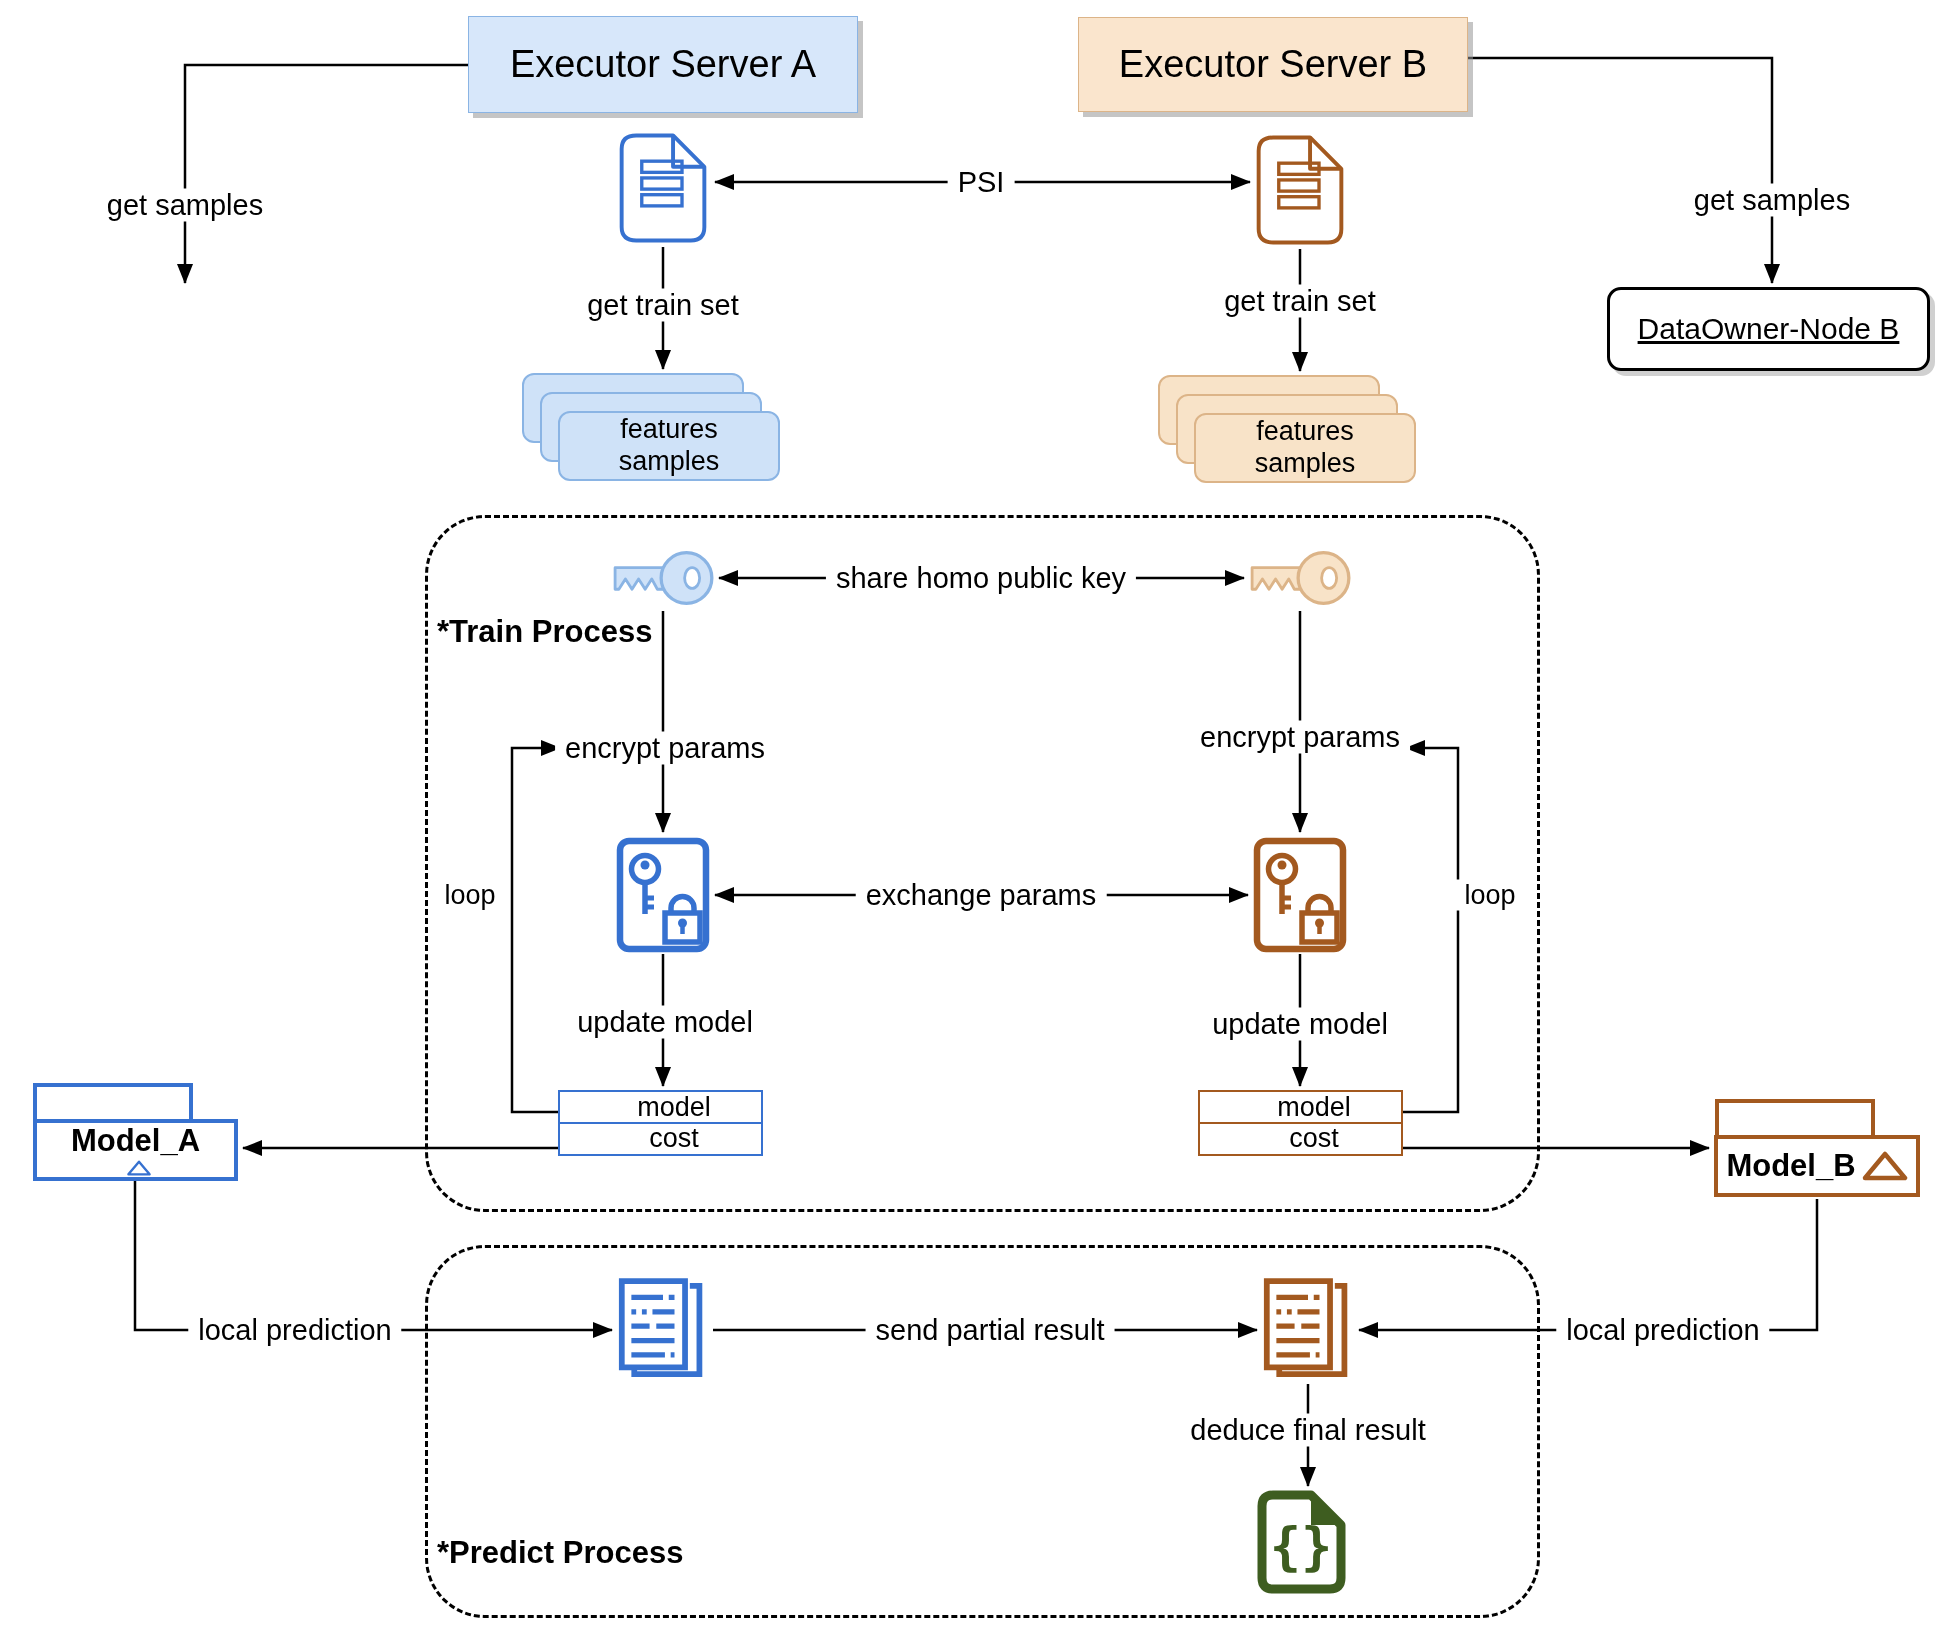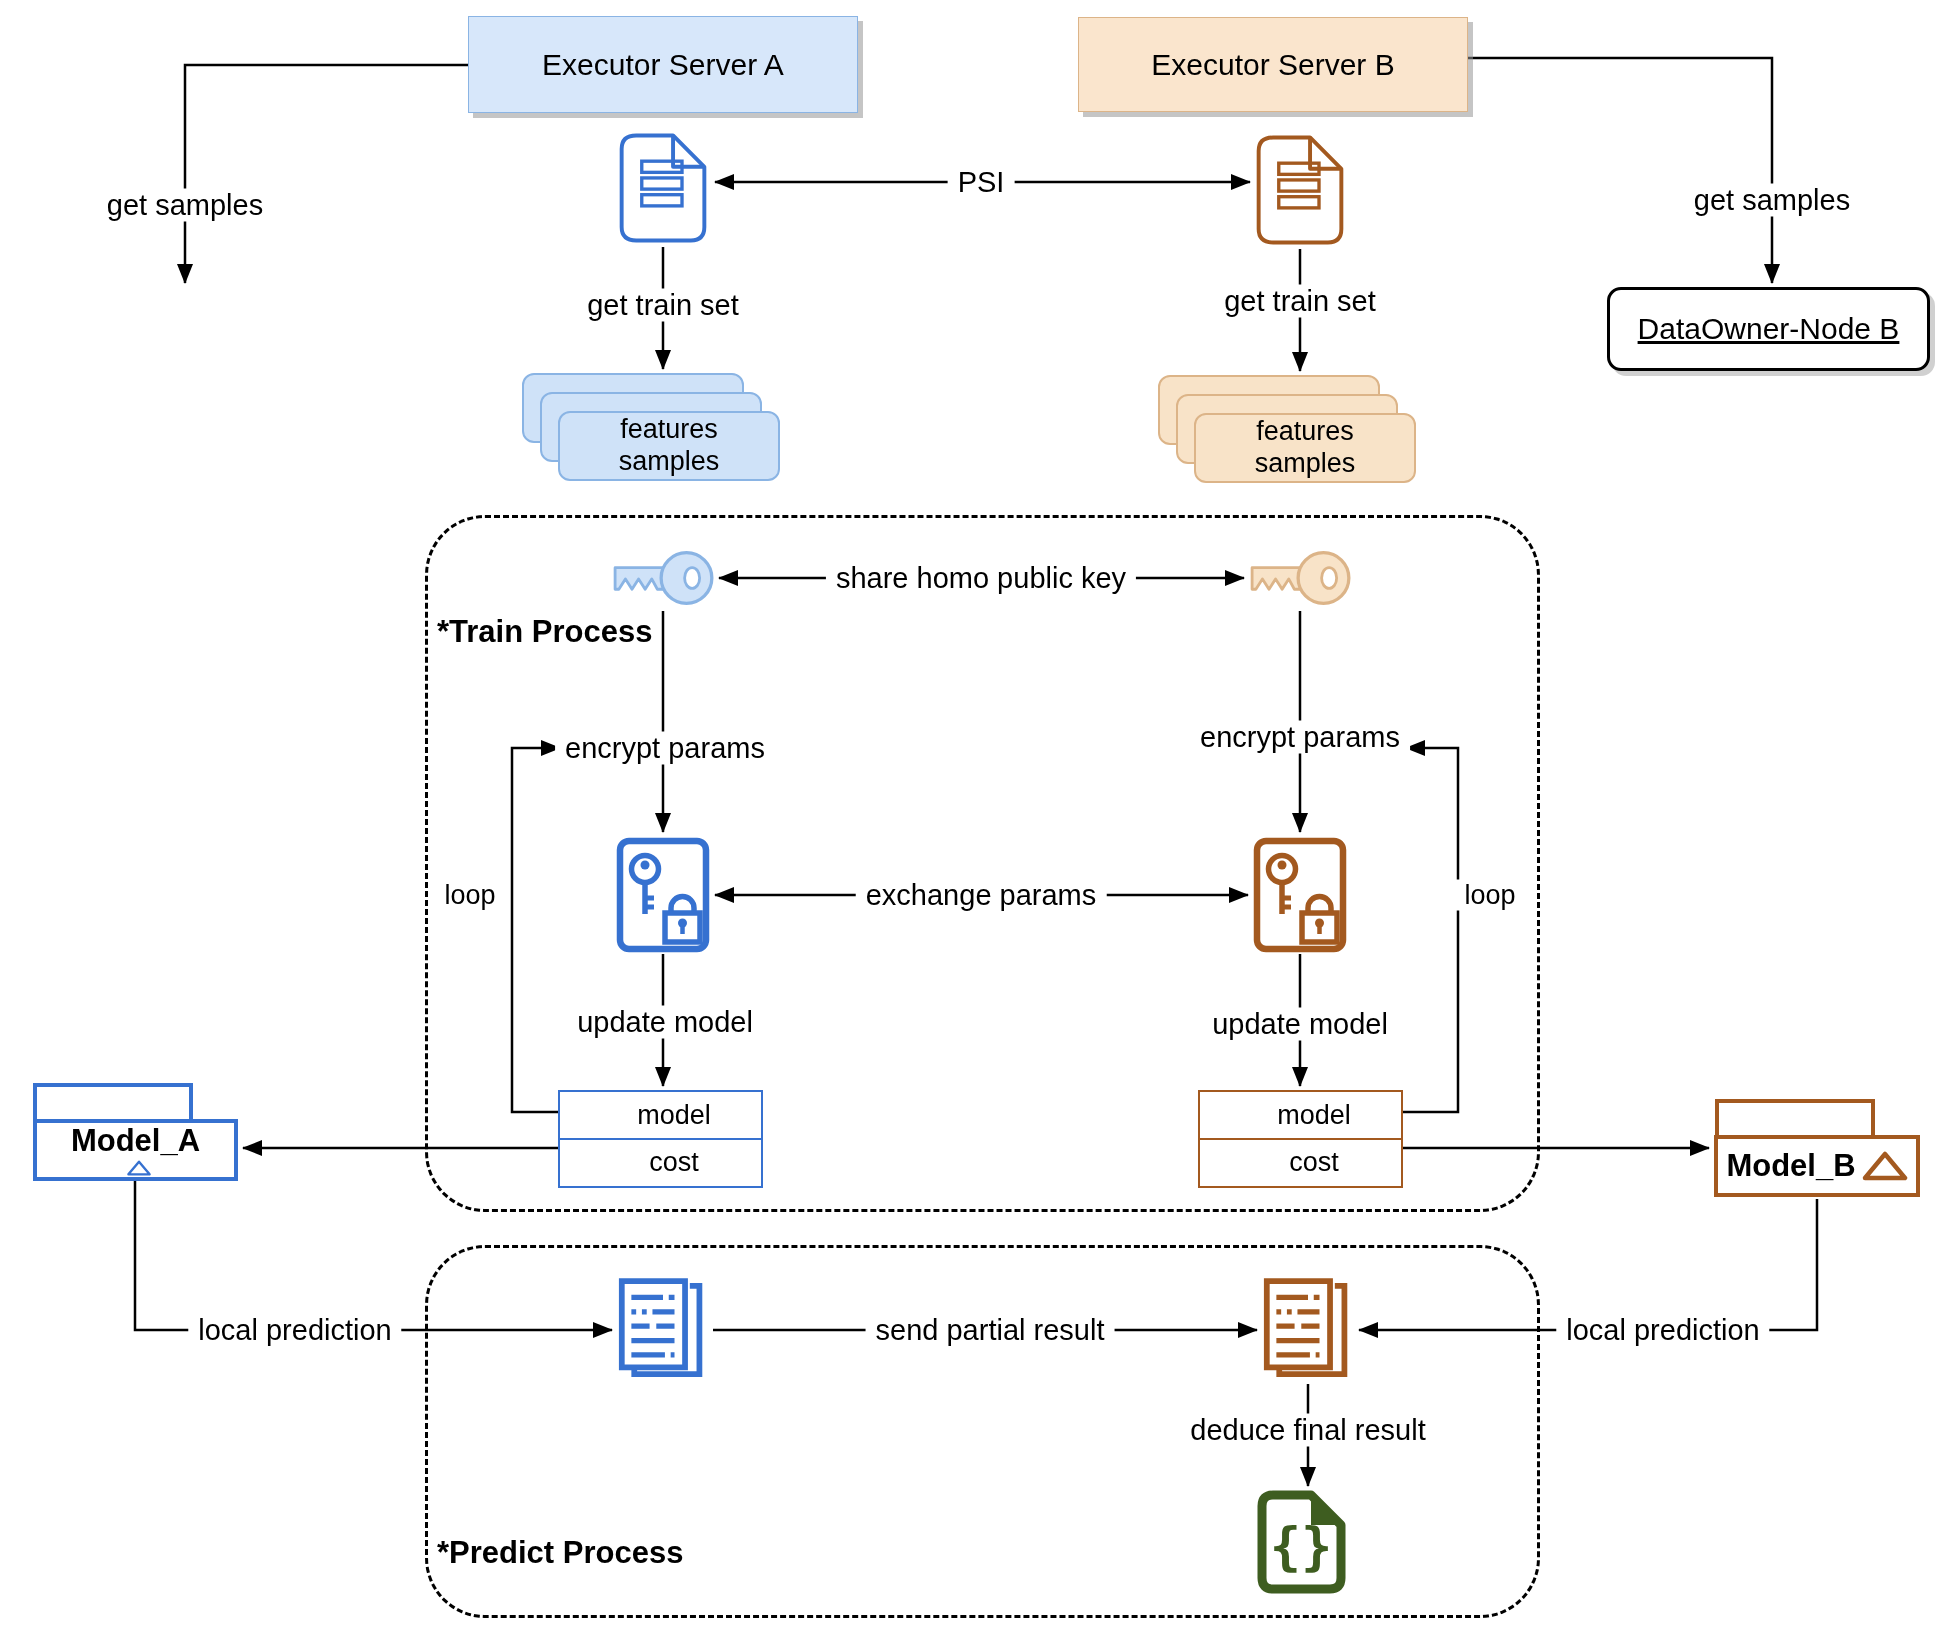--- a/index.html
+++ b/index.html
@@ -8,32 +8,32 @@
     font-family:"Liberation Sans", sans-serif; color:#000; overflow:hidden;
   }
   .abs { position:absolute; box-sizing:border-box; }
   
   .dashedbox { border:3px dashed #000; border-radius:60px; z-index:0; background:transparent; }
   
   svg.wires { position:absolute; left:0; top:0; z-index:1; }
   .wire { fill:none; stroke:var(--line); stroke-width:2.5; }
   
   .node { z-index:2; display:flex; align-items:center; justify-content:center; }
-  .exec { font-size:30px; box-shadow:5px 5px 0 rgba(150,150,150,0.55); }
+  .exec { font-size:38px; box-shadow:5px 5px 0 rgba(150,150,150,0.55); }
   .exec-a { background:var(--blue-fill); border:1px solid var(--blue-stroke-light); }
   .exec-b { background:var(--orange-fill); border:1px solid var(--orange-stroke-light); }
   .downer { background:#fff; border:3px solid #000; border-radius:14px; font-size:30px;
             box-shadow:5px 5px 0 rgba(170,170,170,0.55); }
   .card { position:absolute; width:222px; height:70px; border-radius:12px; border:2.5px solid; box-sizing:border-box;
           display:flex; flex-direction:column; align-items:center; justify-content:center;
           font-size:27px; line-height:1.18; }
   .card-a { background:var(--blue-stack-fill); border-color:var(--blue-stroke-light); }
   .card-b { background:var(--orange-stack-fill); border-color:var(--orange-stroke-light); }
   .mc { background:#fff; z-index:2; }
-  .mc .row { box-sizing:border-box; height:50px; display:flex; align-items:center; justify-content:center; font-size:27px; background:#fff;padding-left:27px; }
+  .mc .row { box-sizing:border-box; height:34px; display:flex; align-items:center; justify-content:center; font-size:27px; background:#fff;padding-left:27px; }
   .mc-a .row { border:2.5px solid var(--blue); }
   .mc-b .row { border:2.5px solid var(--brown); }
   .mc .row + .row { margin-top:-2.5px; }
   .folder-tab { background:#fff; z-index:2; }
   .folder-main { background:#fff; z-index:2; display:flex; align-items:center; justify-content:center; font-size:31px; font-weight:bold; }
   .folder-a .folder-tab, .folder-a .folder-main { border:4px solid var(--blue); }
   .folder-b .folder-tab, .folder-b .folder-main { border:4px solid var(--brown); }
   .tri { margin-left:6px; }
   .tri polygon { fill:#fff; stroke-width:4.5; stroke-linejoin:round; }
   .folder-a .tri polygon { stroke:var(--blue); }

